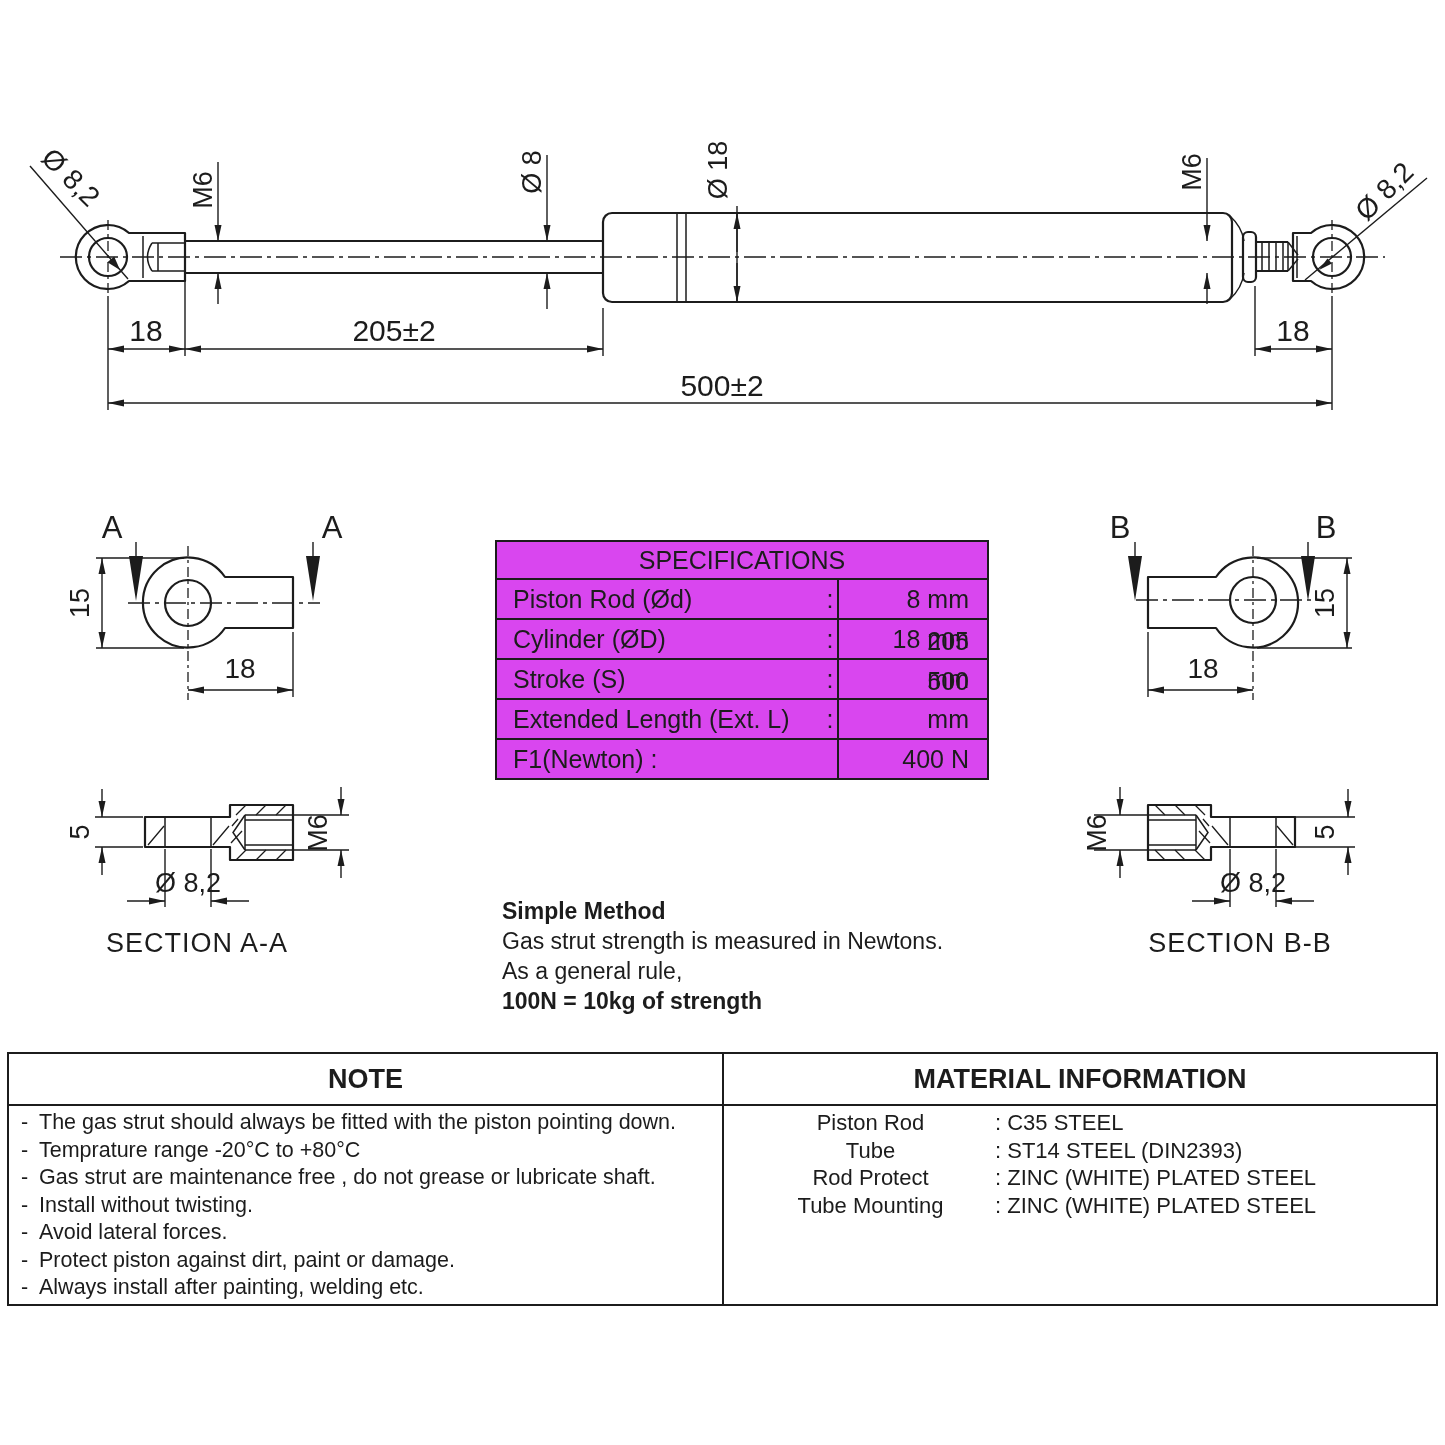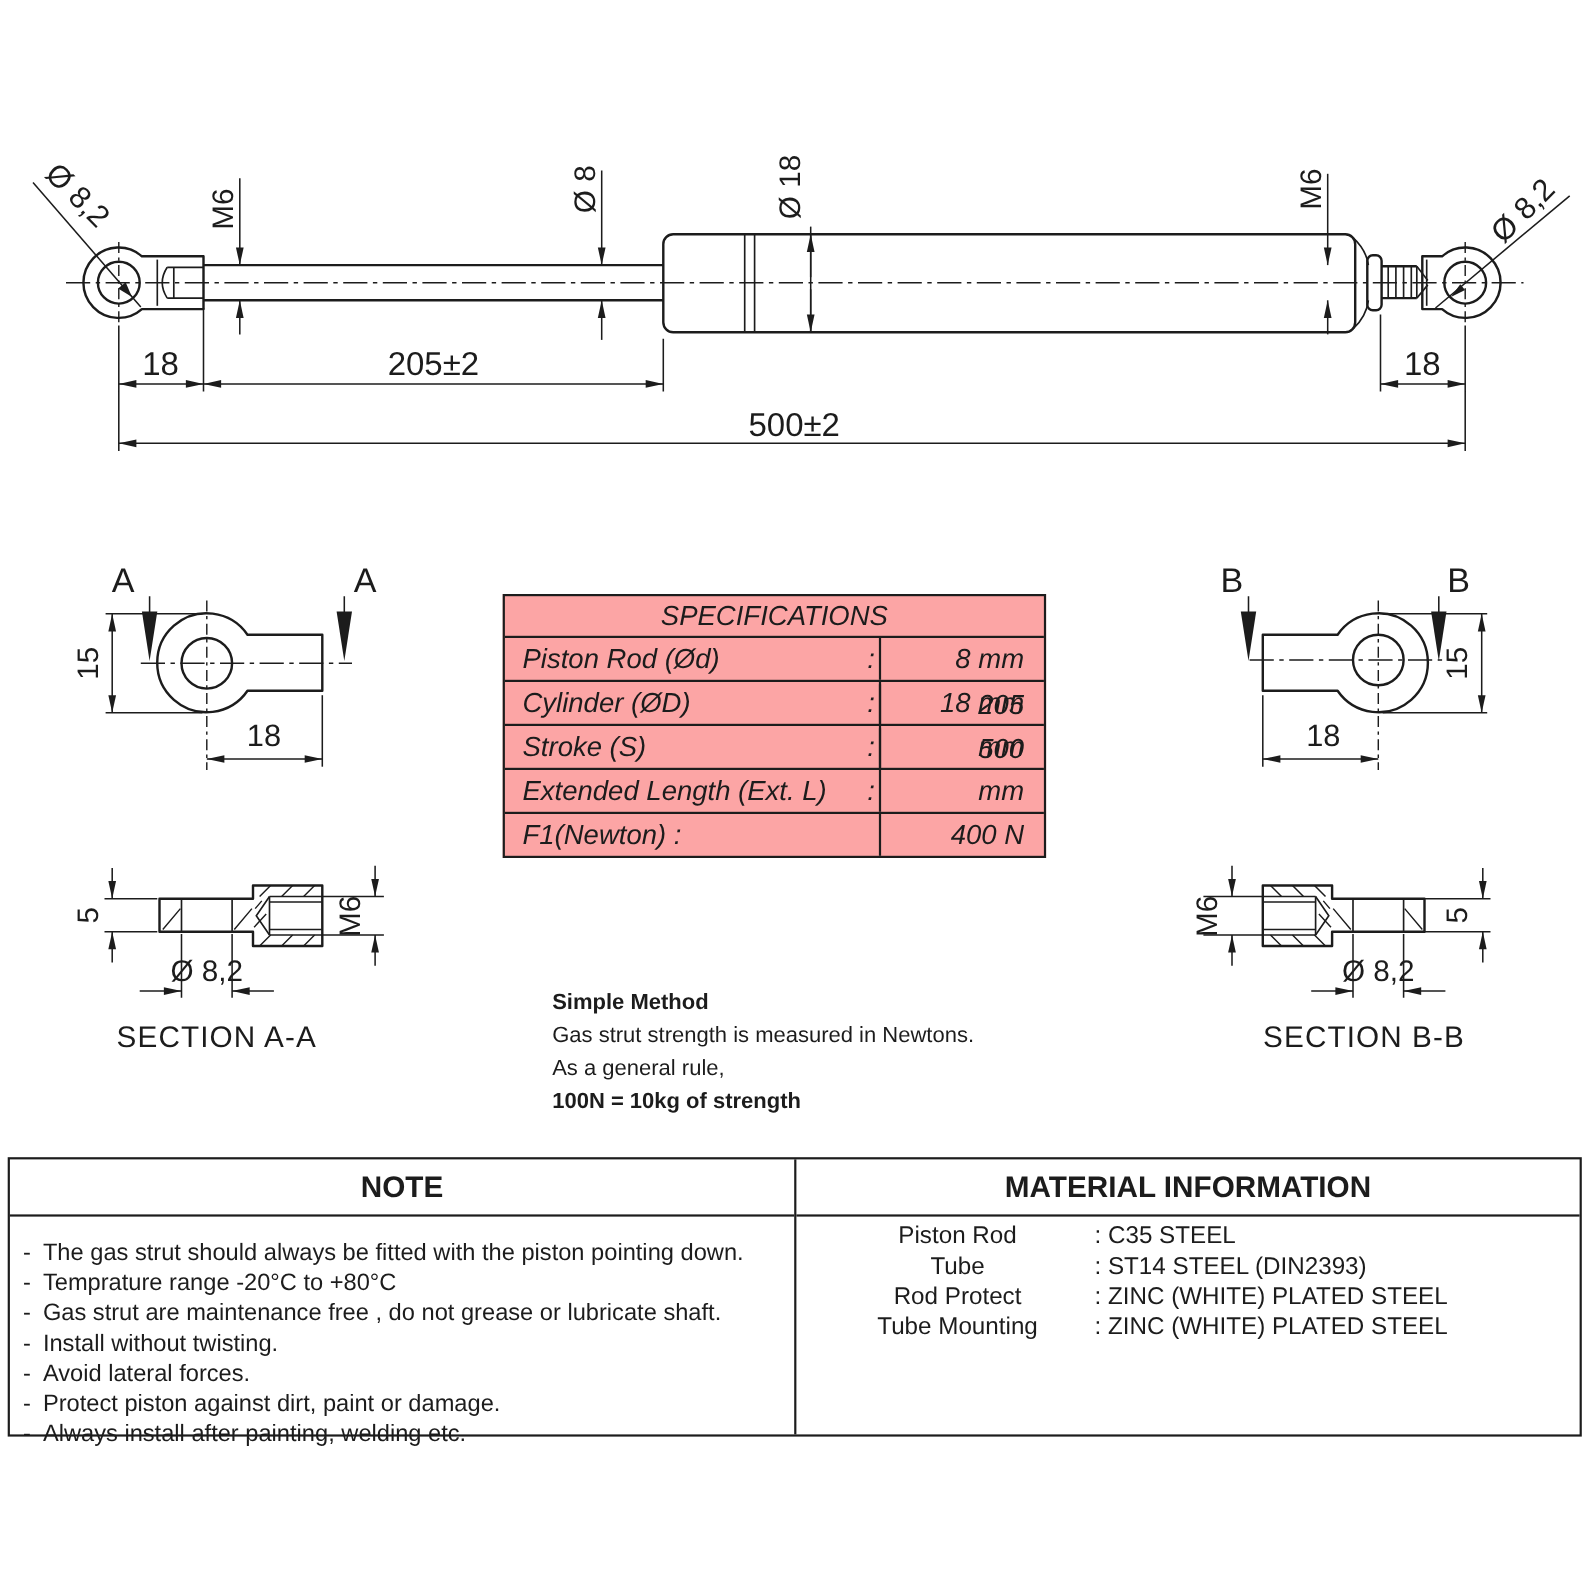--- a/index.html
+++ b/index.html
@@ -11,37 +11,37 @@
   svg .dim{fill:none;stroke:#1c1c1c;stroke-width:1.4;}
   svg .center{fill:none;stroke:#1c1c1c;stroke-width:1.3;stroke-dasharray:22 5 4 5;}
   svg .vcenter{fill:none;stroke:#1c1c1c;stroke-width:1.3;stroke-dasharray:10 4 3 4;}
   svg .hatch{fill:none;stroke:#1c1c1c;stroke-width:1.3;}
   svg .dimtext{font-size:30px;}
   svg .rottext{font-size:27px;}
   svg .lettertext{font-size:31px;}
   svg .captiontext{font-size:27px;letter-spacing:1px;}
 
   
-  .spec{left:457px;top:540px;width:490px;border:2px solid #1c1c1c;background:#fca5a5;font-style:italic;}
+  .spec{left:495px;top:540px;width:490px;border:2px solid #1c1c1c;background:#d946ef;}
   .spec .title{height:36px;line-height:36px;text-align:center;font-size:25px;border-bottom:2px solid #1c1c1c;}
   .spec .row{display:flex;height:38px;line-height:38px;font-size:25px;border-bottom:2px solid #1c1c1c;align-items:flex-end;}
   .spec .row:last-child{border-bottom:none;}
   .spec .lbl{flex:1;padding-left:16px;display:flex;}
   .spec .lbl .txt{flex:1;}
   .spec .lbl .colon{width:14px;text-align:center;}
   .spec .val{width:150px;border-left:2px solid #1c1c1c;text-align:right;padding-right:18px;box-sizing:border-box;padding-left:45px;}
 
   
-  .simple{left:502px;top:896px;width:480px;font-size:20px;line-height:30px;}
+  .simple{left:502px;top:896px;width:480px;font-size:23px;line-height:30px;}
   .simple .b{font-weight:bold;}
 
   
   .bottom{left:7px;top:1052px;width:1431px;height:254px;border:2px solid #1c1c1c;display:flex;box-sizing:border-box;background:#fff;}
   .bottom .col{display:flex;flex-direction:column;box-sizing:border-box;}
-  .bottom .col.left{width:715px;border-right:2px solid #1c1c1c;gap:16px;}
+  .bottom .col.left{width:715px;border-right:2px solid #1c1c1c;}
   .bottom .col.right{flex:1;}
   .bottom .hdr{height:50px;line-height:50px;text-align:center;font-weight:bold;font-size:27px;border-bottom:2px solid #1c1c1c;}
   .bottom .body{flex:1;padding-top:3px;}
   .note-item{display:flex;font-size:21.5px;line-height:27.5px;padding-left:12px;}
   .note-item .dash{width:18px;}
   .mat-row{display:flex;font-size:22px;line-height:27.5px;padding-left:22px;text-align:center;}
   .mat-row .mlbl{width:249px;}
 </style>
 </head>
 <body>

